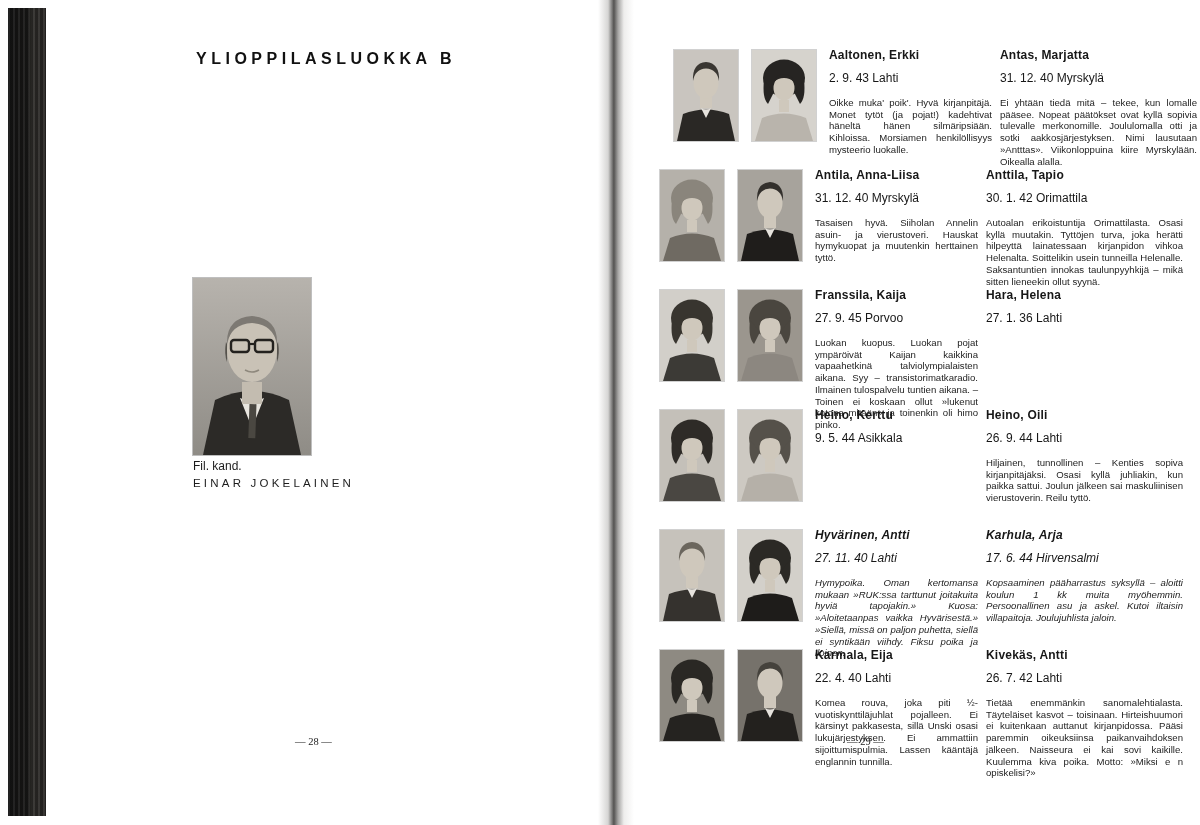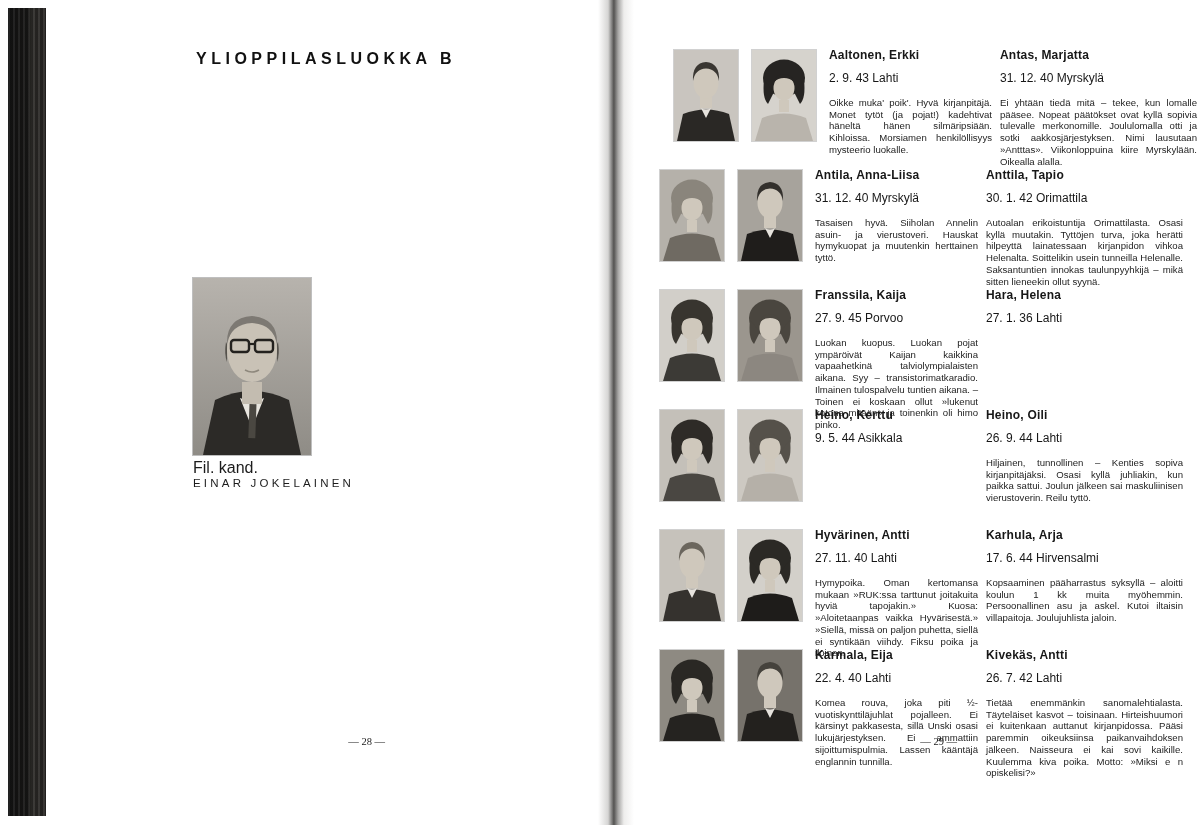--- a/index.html
+++ b/index.html
@@ -34,28 +34,28 @@
   .page-title {
     position:absolute; left:196px; top:50px;
     font-size:16px; font-weight:bold; letter-spacing:4.5px; color:#111;
   }
   .teacher-photo {
     position:absolute; left:193px; top:278px; width:118px; height:177px;
     box-shadow:0 0 0 1px rgba(0,0,0,0.25);
   }
   .teacher-photo svg { display:block; }
   .teacher-degree {
-    position:absolute; left:193px; top:459px; font-size:16px; color:#1c1c1c;
+    position:absolute; left:193px; top:459px; font-size:12px; color:#1c1c1c;
   }
   .teacher-name {
     position:absolute; left:193px; top:477px; font-size:11.5px; letter-spacing:3.2px; color:#1c1c1c;
   }
   .page-number {
     position:absolute; top:736px; font-size:10.5px;
-    font-family:"Liberation Serif", serif; color:#222; text-align:right;
+    font-family:"Liberation Serif", serif; color:#222; text-align:left;
   }
   .page-number.left  { left:295px; width:90px; }
   .page-number.right { left:847px; width:110px; }
 
   
   .rows-host { position:absolute; left:660px; top:50px; width:522px; }
   .row { position:absolute; left:0; width:522px; height:120px; }
   .photo {
     position:absolute; top:0; width:64px; height:91px;
     box-shadow:0 0 0 1px rgba(0,0,0,0.18);
@@ -245,21 +245,21 @@
       <div class="s-name">Heino, Kerttu</div>
       <div class="s-dob">9. 5. 44 Asikkala</div>
     </div>
     <div class="entry c2">
       <div class="s-name">Heino, Oili</div>
       <div class="s-dob">26. 9. 44 Lahti</div>
       <div class="s-desc">Hiljainen, tunnollinen – Kenties sopiva kirjanpitäjäksi. Osasi kyllä juhliakin, kun paikka sattui. Joulun jälkeen sai maskuliinisen vierustoverin. Reilu tyttö.</div>
     </div>
   </div>
 
-  <div class="row" style="top: 480px;">
+  <div class="row" style="top: 480px; font-style: italic;">
     <div class="photo p1">
         <svg width="64" height="91" viewBox="0 0 64 91" xmlns="http://www.w3.org/2000/svg">
           <rect width="64" height="91" fill="#c6c2bb"></rect>
           <path d="M3,91 L9,64 Q32,55 55,64 L61,91 Z" fill="#35322e"></path>
           <path d="M27,58 L32,68 L37,58 Q32,61 27,58 Z" fill="#e6e3dd"></path>
           <rect x="26" y="46" width="12" height="12" fill="#cfc8bc"></rect>
           <ellipse cx="32" cy="33" rx="12.5" ry="15.5" fill="#cfc8bc"></ellipse>
           <path d="M19,31 Q18,13 32,12 Q46,13 45,31 Q43,19 32,18.5 Q21,19 19,31 Z" fill="#6b665d"></path>
         </svg>
       </div>

